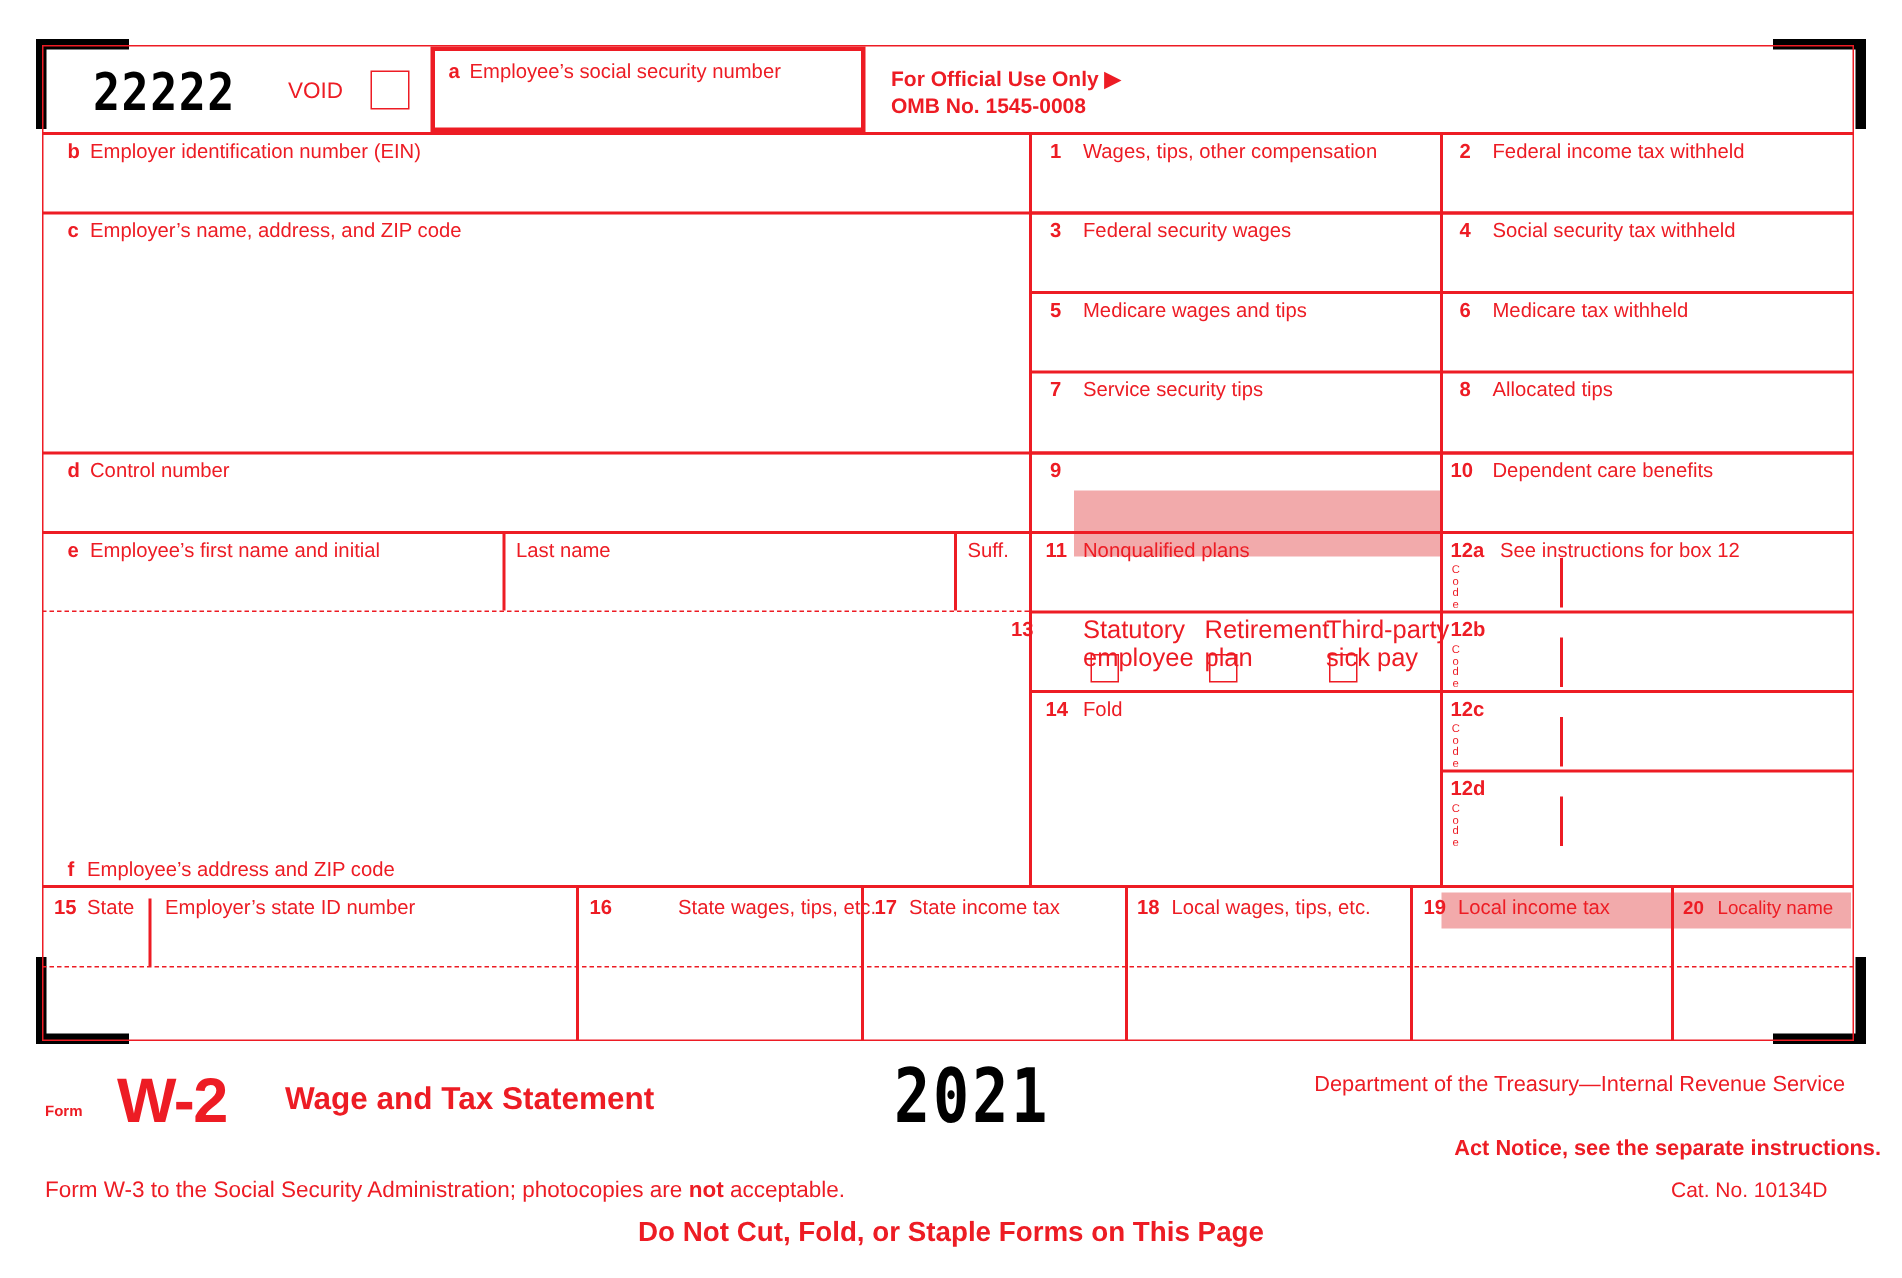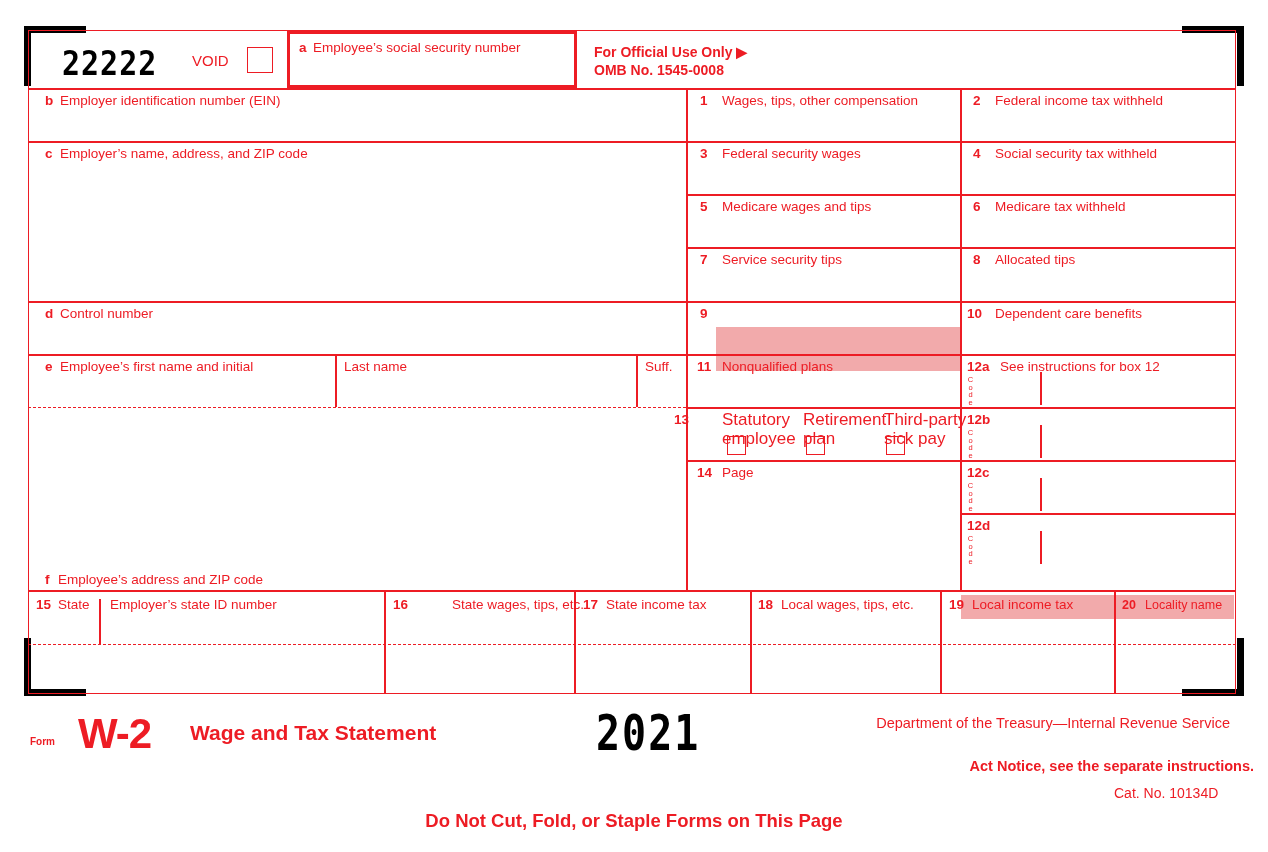--- a/index.html
+++ b/index.html
@@ -282,21 +282,21 @@
   <div class="cell-label" style="left:967px; top:412px; font-weight:bold;">12b</div>
   <div class="codevert" style="left:966px; top:429px;">
     <span>C</span>
     <span>o</span>
     <span>d</span>
     <span>e</span>
   </div>
   <div class="vline" style="left:1040px; top:425px; height:33px;"></div>
 
   <div class="cell-label" style="left:697px; top:465px; font-weight:bold;">14</div>
-  <div class="cell-label" style="left:722px; top:465px;">Page</div>
+  <div class="cell-label" style="left:722px; top:465px;">Fold</div>
 
   <div class="cell-label" style="left:967px; top:465px; font-weight:bold;">12c</div>
   <div class="codevert" style="left:966px; top:482px;">
     <span>C</span>
     <span>o</span>
     <span>d</span>
     <span>e</span>
   </div>
   <div class="vline" style="left:1040px; top:478px; height:33px;"></div>
 
@@ -329,18 +329,21 @@
   <div class="cell-label" style="left:1145px; top:598px; font-size:12.5px;">Locality name</div>
 
   <div id="form-word" style="left:30px; top:736px;">Form</div>
   <div id="w2-big" style="left:78px; top:710px;">W-2</div>
   <div id="wage-stmt" style="left:190px; top:721px;">Wage and Tax Statement</div>
   <div id="year-digits" style="left:596px; top:709px;">2021</div>
 
   <div class="right-foot" style="left:700px; top:714px; width:530px;">Department of the Treasury—Internal Revenue Service</div>
   <div class="right-foot bold" style="left:724px; top:757px; width:530px;">Act Notice, see the separate instructions.</div>
 
+  <div id="copy-a-line2" style="left:30px; top:785px;">
+    <span>Form W-3 to the Social Security Administration; photocopies are </span><span class="bold">not</span><span> acceptable.</span>
+  </div>
 
   <div id="catno" style="left:1114px; top:785px;">Cat. No. 10134D</div>
 
   <div id="donotcut" style="left:0; top:810px;">Do Not Cut, Fold, or Staple Forms on This Page</div>
 
 </div>
 
 </body></html>

